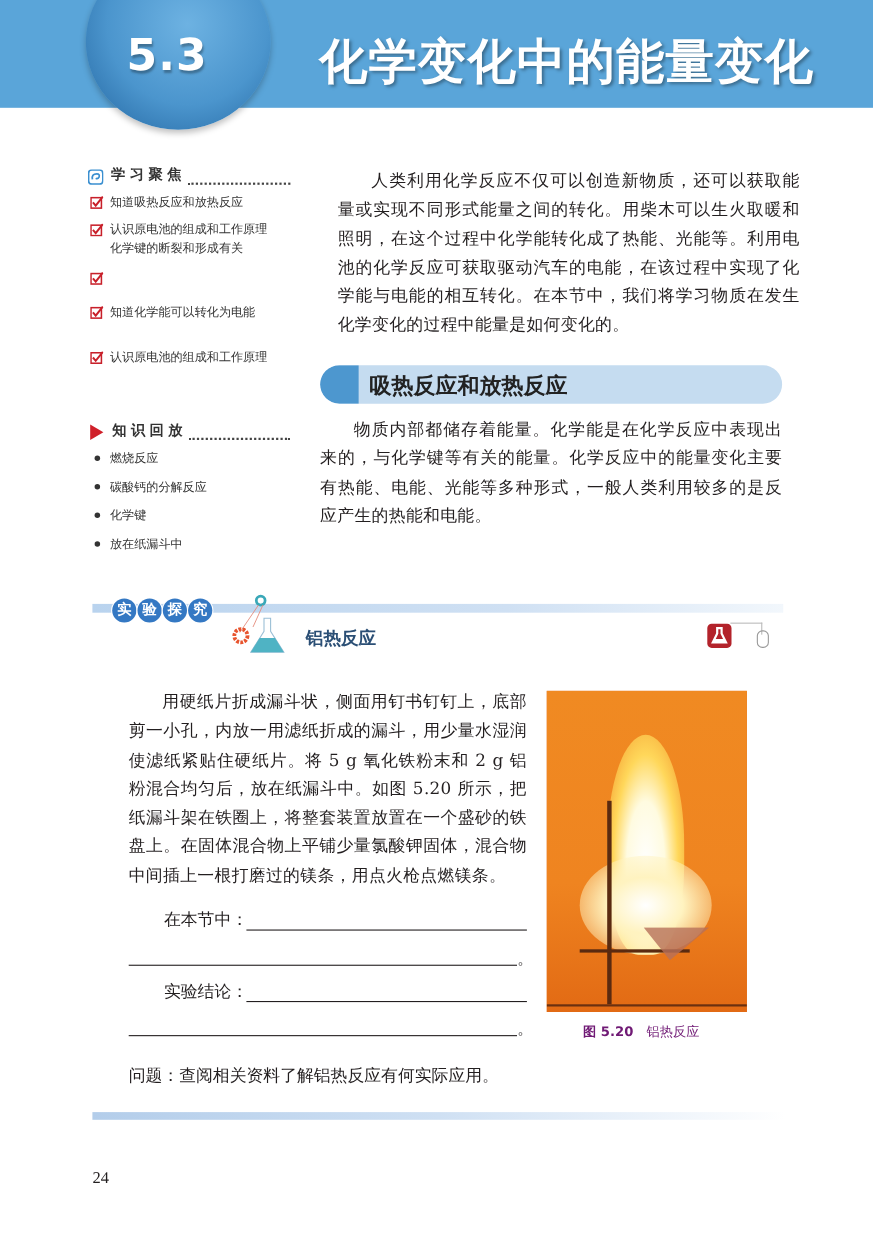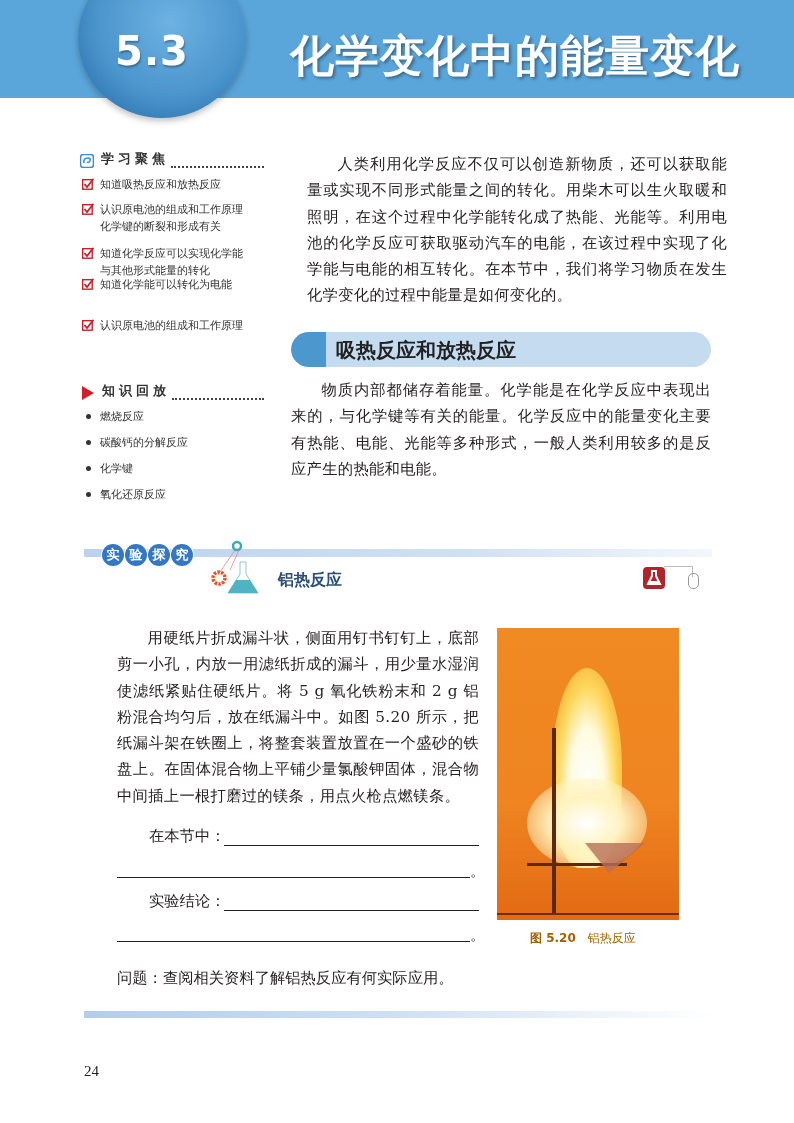--- a/index.html
+++ b/index.html
@@ -56,21 +56,21 @@
          background:radial-gradient(ellipse 30% 40% at 50% 45%, #ffffff 0%, #fff7c8 25%, #ffd24a 45%, #f59a24 70%, #e46a14 100%); }
   .photo .bg { position:absolute; inset:0; background:linear-gradient(to bottom,#f08a22 0%, #ef8420 60%, #e26a14 100%); }
   .photo .flame1 { position:absolute; left:55px; top:40px; width:70px; height:200px; border-radius:50% 50% 40% 40%;
          background:radial-gradient(ellipse at 50% 60%, #ffffff 0%, #fffbe0 35%, #ffd75a 60%, rgba(255,180,60,0) 100%); }
   .photo .flame2 { position:absolute; left:30px; top:150px; width:120px; height:90px; border-radius:50%;
          background:radial-gradient(ellipse at 50% 50%, #ffffff 0%, #fff3c0 40%, rgba(255,200,80,0) 100%); }
   .photo .stand-v { position:absolute; left:55px; top:100px; width:4px; height:185px; background:#5a2a10; }
   .photo .stand-h { position:absolute; left:30px; top:235px; width:100px; height:3px; background:#5a2a10; }
   .photo .base { position:absolute; left:0; top:285px; width:182px; height:2px; background:#6a3010; }
   .photo .funnel { position:absolute; left:88px; top:215px; width:60px; height:30px; background:#b7705a; clip-path:polygon(0 0,100% 0,40% 100%); opacity:0.8;}
-  .caption { position:absolute; left:530px; top:930px; font-family:"DejaVu Sans","Liberation Sans",sans-serif; font-size:12px; color:#a16207; }
+  .caption { position:absolute; left:530px; top:930px; font-family:"DejaVu Sans","Liberation Sans",sans-serif; font-size:12px; color:#701a75; }
   .caption b { margin-right:12px; }
 
   .question { position:absolute; left:117px; top:968px; font-size:15.3px; color:#231f20; }
   .bottom-bar { position:absolute; left:84px; top:1011px; width:630px; height:7px;
          background:linear-gradient(to right,#b3cdea 0%, #cfe0f3 50%, #ffffff 100%); }
   .page-num { position:absolute; left:84px; top:1063px; font-size:15px; color:#231f20; font-family:"Liberation Serif","DejaVu Serif",serif; }
 </style>
 </head>
 <body>
 
@@ -103,24 +103,20 @@
   <div>
       <div>认识原电池的组成和工作原理</div>
       <div>化学键的断裂和形成有关</div>
     </div>
 </div>
 <div class="goal" style="top:245px;">
   <svg class="cb" viewBox="0 0 12 12">
       <rect x="0.7" y="1.7" width="9.5" height="9.5" fill="none" stroke="#c8202a" stroke-width="1.4"></rect>
       <path d="M2.5 6 L5 9 L11.5 0.8" fill="none" stroke="#c8202a" stroke-width="1.8"></path>
     </svg>
-  <div>
-      <div>知道化学反应可以实现化学能</div>
-      <div>与其他形式能量的转化</div>
-    </div>
 </div>
 <div class="goal" style="top:276px;">
   <svg class="cb" viewBox="0 0 12 12">
       <rect x="0.7" y="1.7" width="9.5" height="9.5" fill="none" stroke="#c8202a" stroke-width="1.4"></rect>
       <path d="M2.5 6 L5 9 L11.5 0.8" fill="none" stroke="#c8202a" stroke-width="1.8"></path>
     </svg>
   <div><span>知道化学能可以转化为电能</span></div>
 </div>
 <div class="goal" style="top:317px;">
   <svg class="cb" viewBox="0 0 12 12">
@@ -142,21 +138,21 @@
 <div class="review" style="top:435px;">
     <span class="bullet"></span>
     <span>碳酸钙的分解反应</span>
   </div>
 <div class="review" style="top:461px;">
     <span class="bullet"></span>
     <span>化学键</span>
   </div>
 <div class="review" style="top:487px;">
     <span class="bullet"></span>
-    <span>氧化还原反应</span>
+    <span>放在纸漏斗中</span>
   </div>
 
 <p class="para indent" style="left:291px; top:135px; width:420px; margin:16px;">人类利用化学反应不仅可以创造新物质，还可以获取能量或实现不同形式能量之间的转化。用柴木可以生火取暖和照明，在这个过程中化学能转化成了热能、光能等。利用电池的化学反应可获取驱动汽车的电能，在该过程中实现了化学能与电能的相互转化。在本节中，我们将学习物质在发生化学变化的过程中能量是如何变化的。</p>
 
 <div class="sec-pill">
     <div class="cap"></div>
   </div>
 <div class="sec-title">吸热反应和放热反应</div>
 
 <p class="para indent" style="left:291px; top:377px; width:420px; margin:0;">物质内部都储存着能量。化学能是在化学反应中表现出来的，与化学键等有关的能量。化学反应中的能量变化主要有热能、电能、光能等多种形式，一般人类利用较多的是反应产生的热能和电能。</p>

